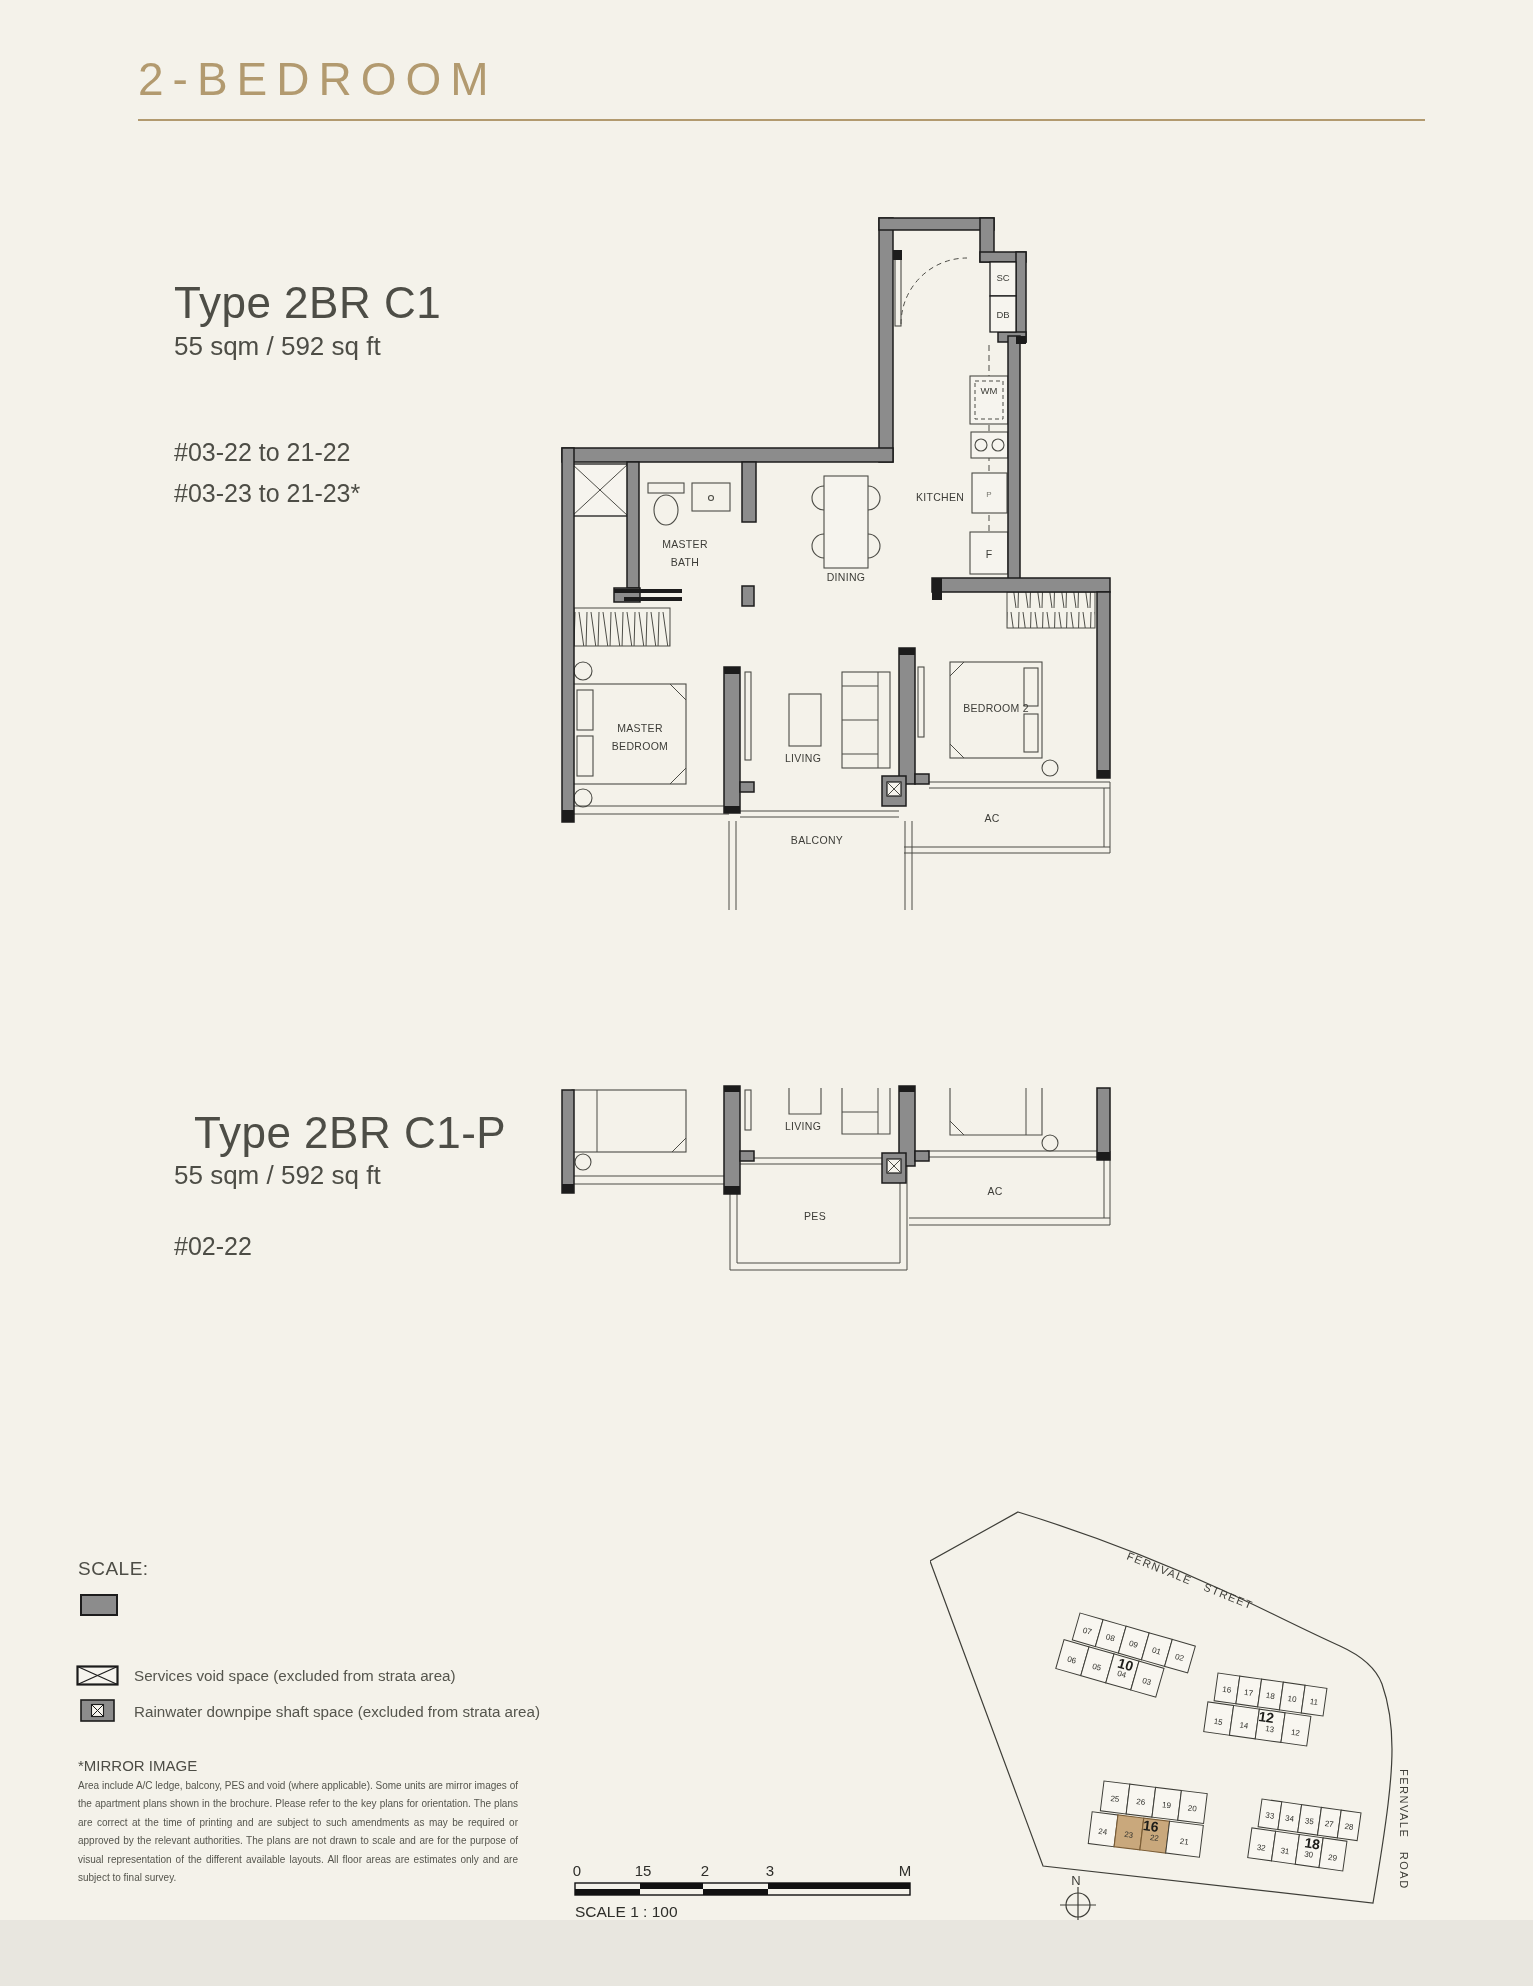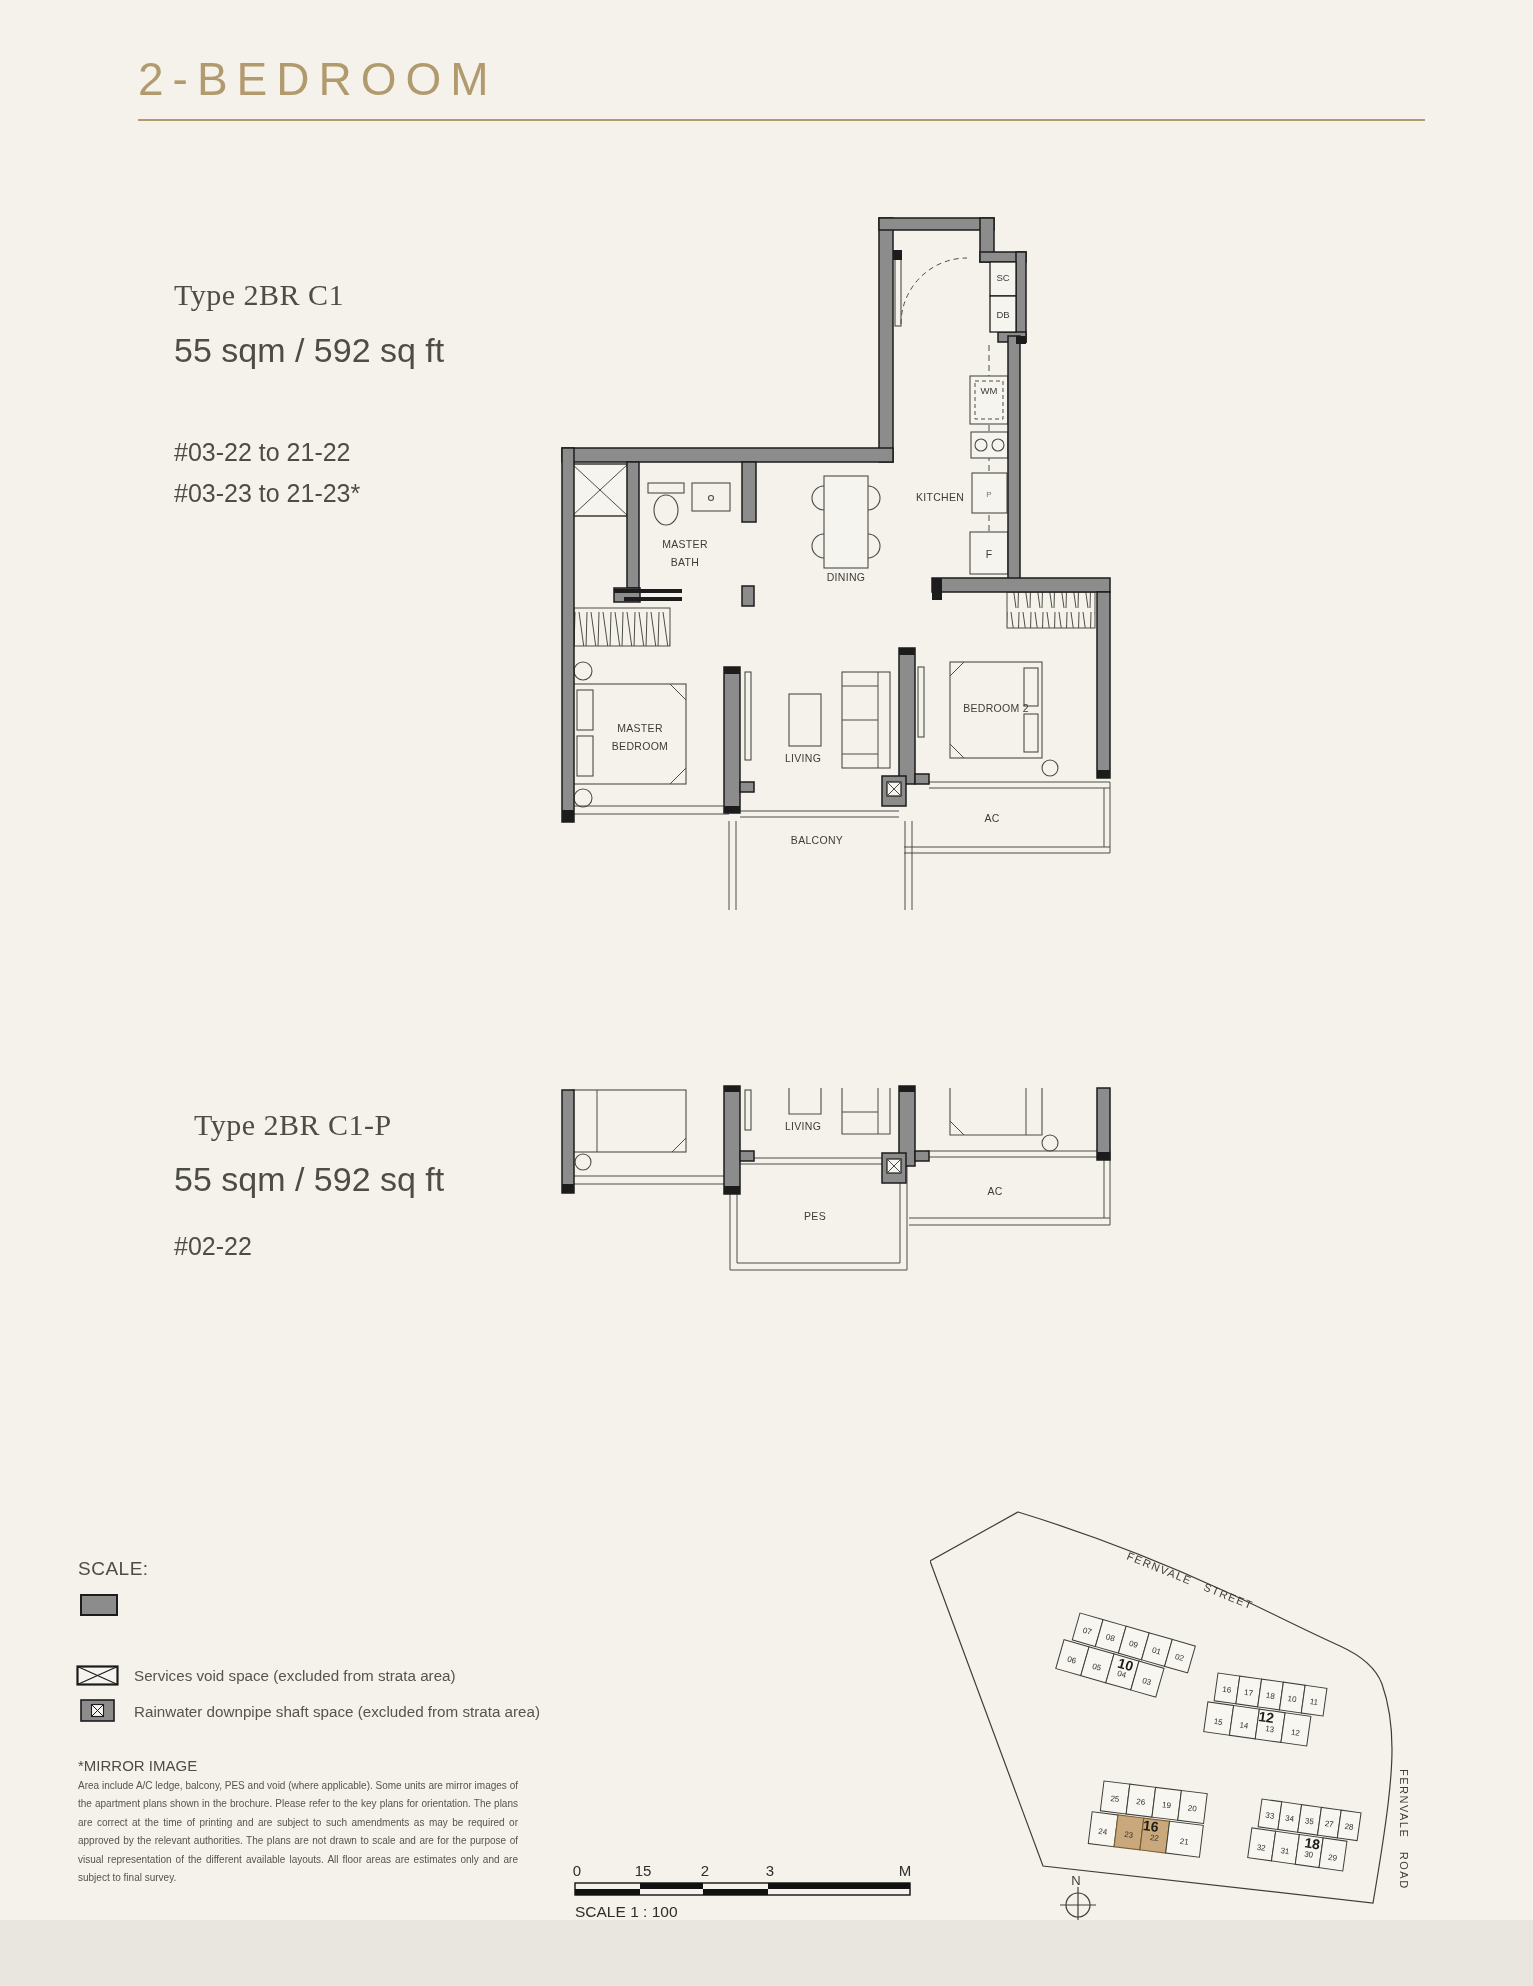--- a/index.html
+++ b/index.html
@@ -1,22 +1,22 @@
 <!DOCTYPE html>
 <html><head>
 <meta charset="utf-8">
 <style>
   html,body{margin:0;padding:0;}
   body{font-family:"Liberation Sans",sans-serif;background:#e8e6df;}
   #page{position:relative;width:1533px;height:1920px;background:#f4f2ea;overflow:hidden;}
   .abs{position:absolute;}
   .title{font-size:46px;letter-spacing:9px;color:#b29a6f;font-weight:400;}
   .rule{height:2px;background:#b29a6f;}
-  .h-type{font-size:30px;color:#4d4d46;letter-spacing:0.5px;font-family:Liberation Serif, serif;}
-  .h-area{font-size:34px;color:#4d4d46;}
+  .h-type{font-size:44px;color:#4d4d46;letter-spacing:0.5px;}
+  .h-area{font-size:26px;color:#4d4d46;}
   .h-stack{font-size:25px;color:#4d4d46;line-height:41px;}
   .lg-head{font-size:19px;color:#4d4d46;letter-spacing:0.5px;}
   .lg-text{font-size:15.2px;color:#55554d;line-height:19px;}
   .disc-head{font-size:15px;color:#4d4d46;}
   .disc-body{font-size:10px;color:#55554d;line-height:18.4px;text-align:justify;width:440px;}
   svg text{font-family:"Liberation Sans",sans-serif;fill:#3c3c37;}
   .wall{fill:#8c8c8c;stroke:#1c1c1c;stroke-width:1.5;}
   .blk{fill:#1c1c1c;stroke:none;}
   .fix{fill:none;stroke:#4c4c46;stroke-width:1.1;}
   .fixw{fill:#f6f4ee;stroke:#4c4c46;stroke-width:1.1;}

